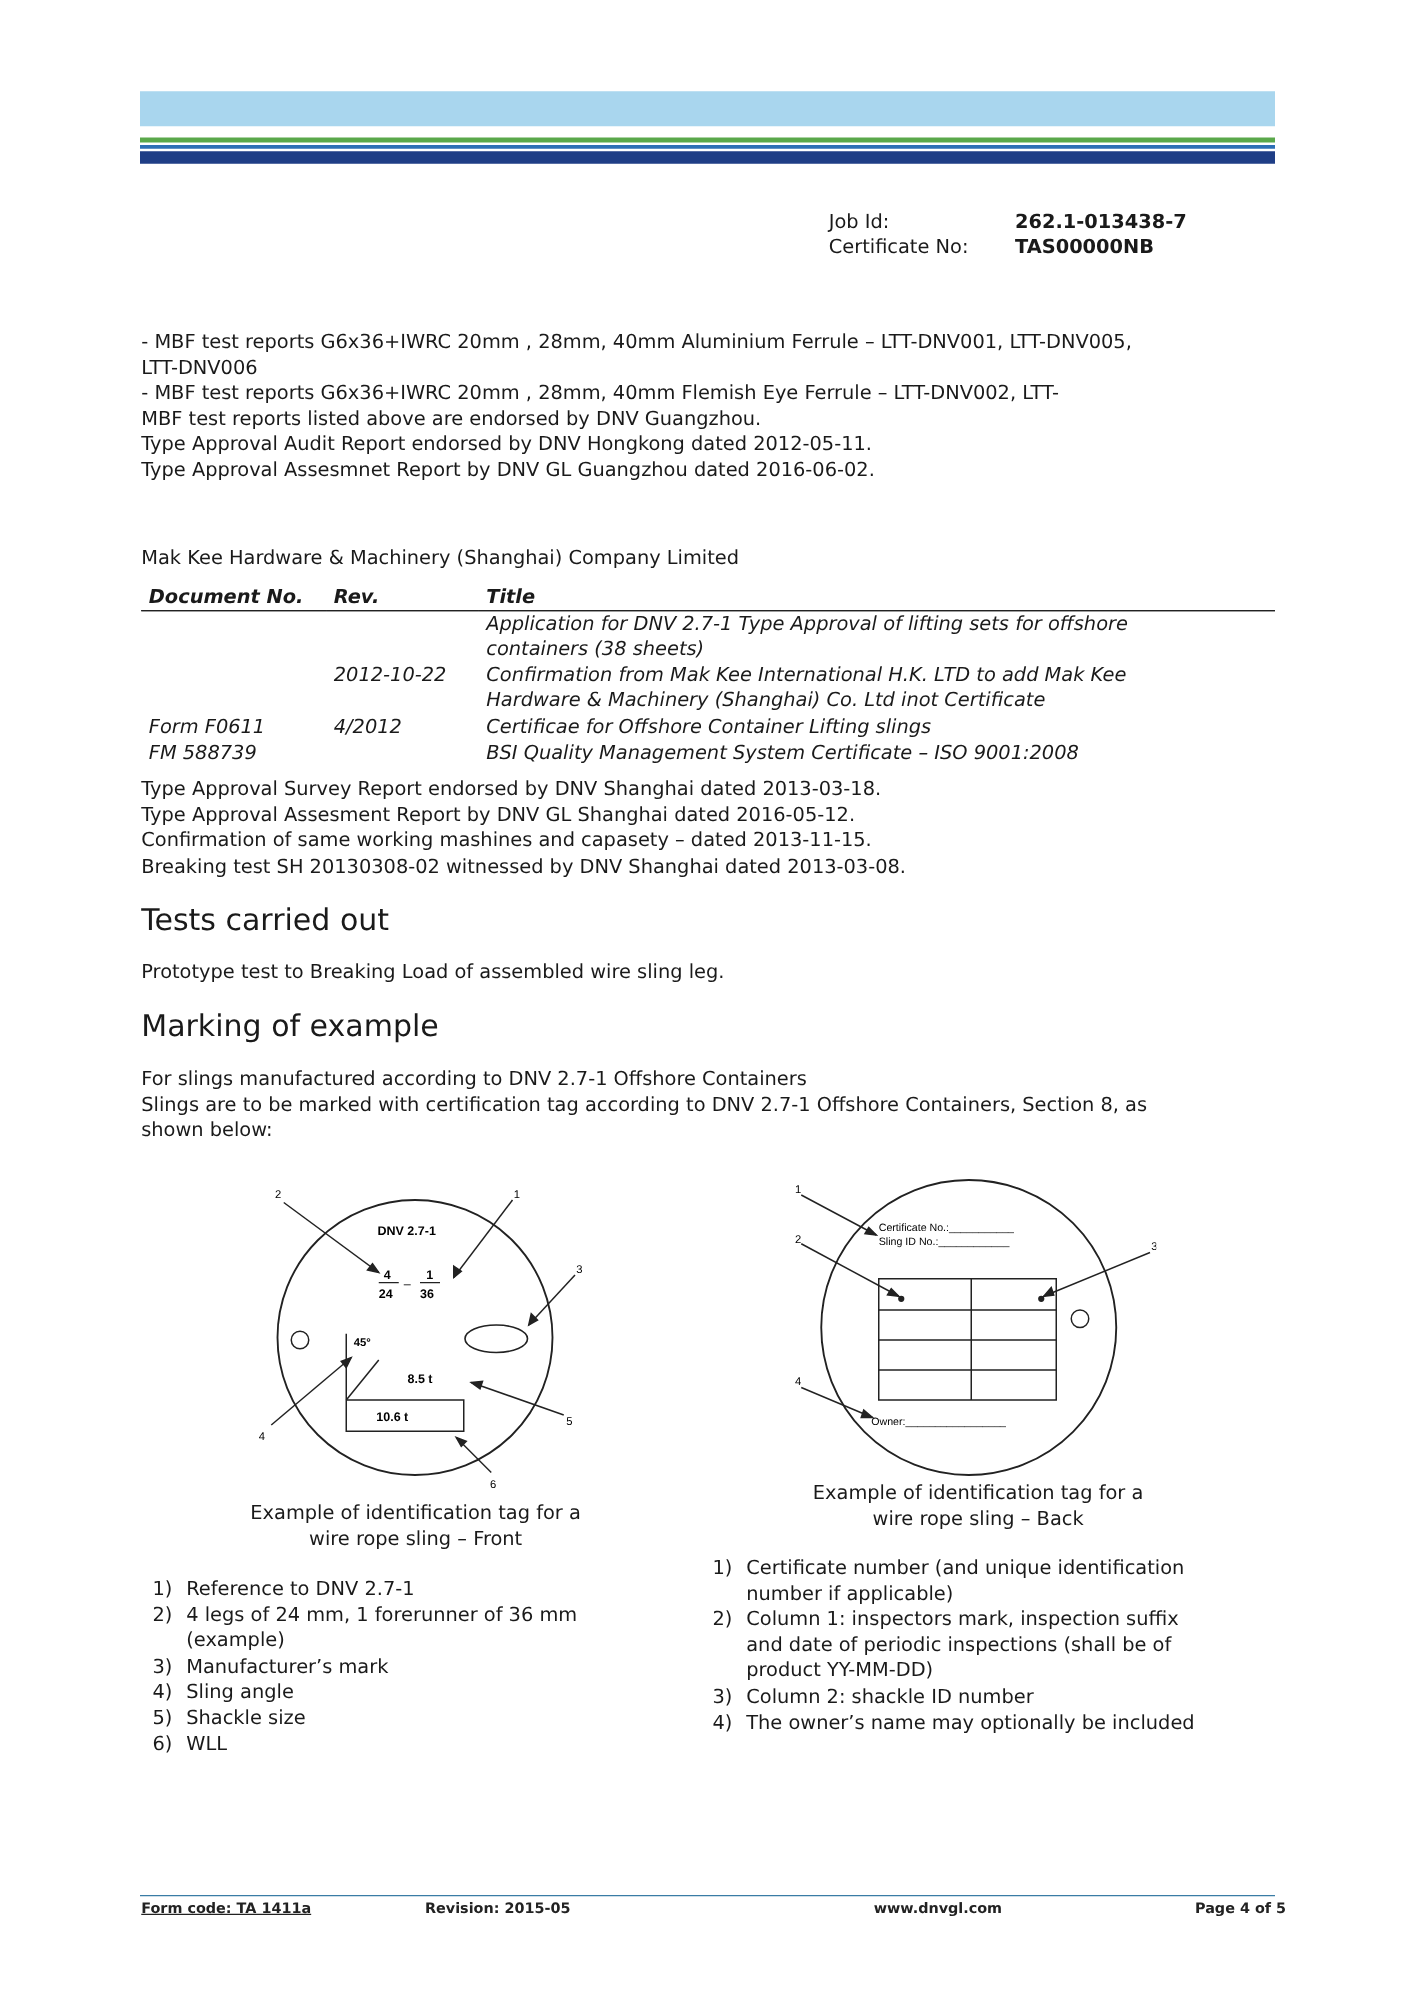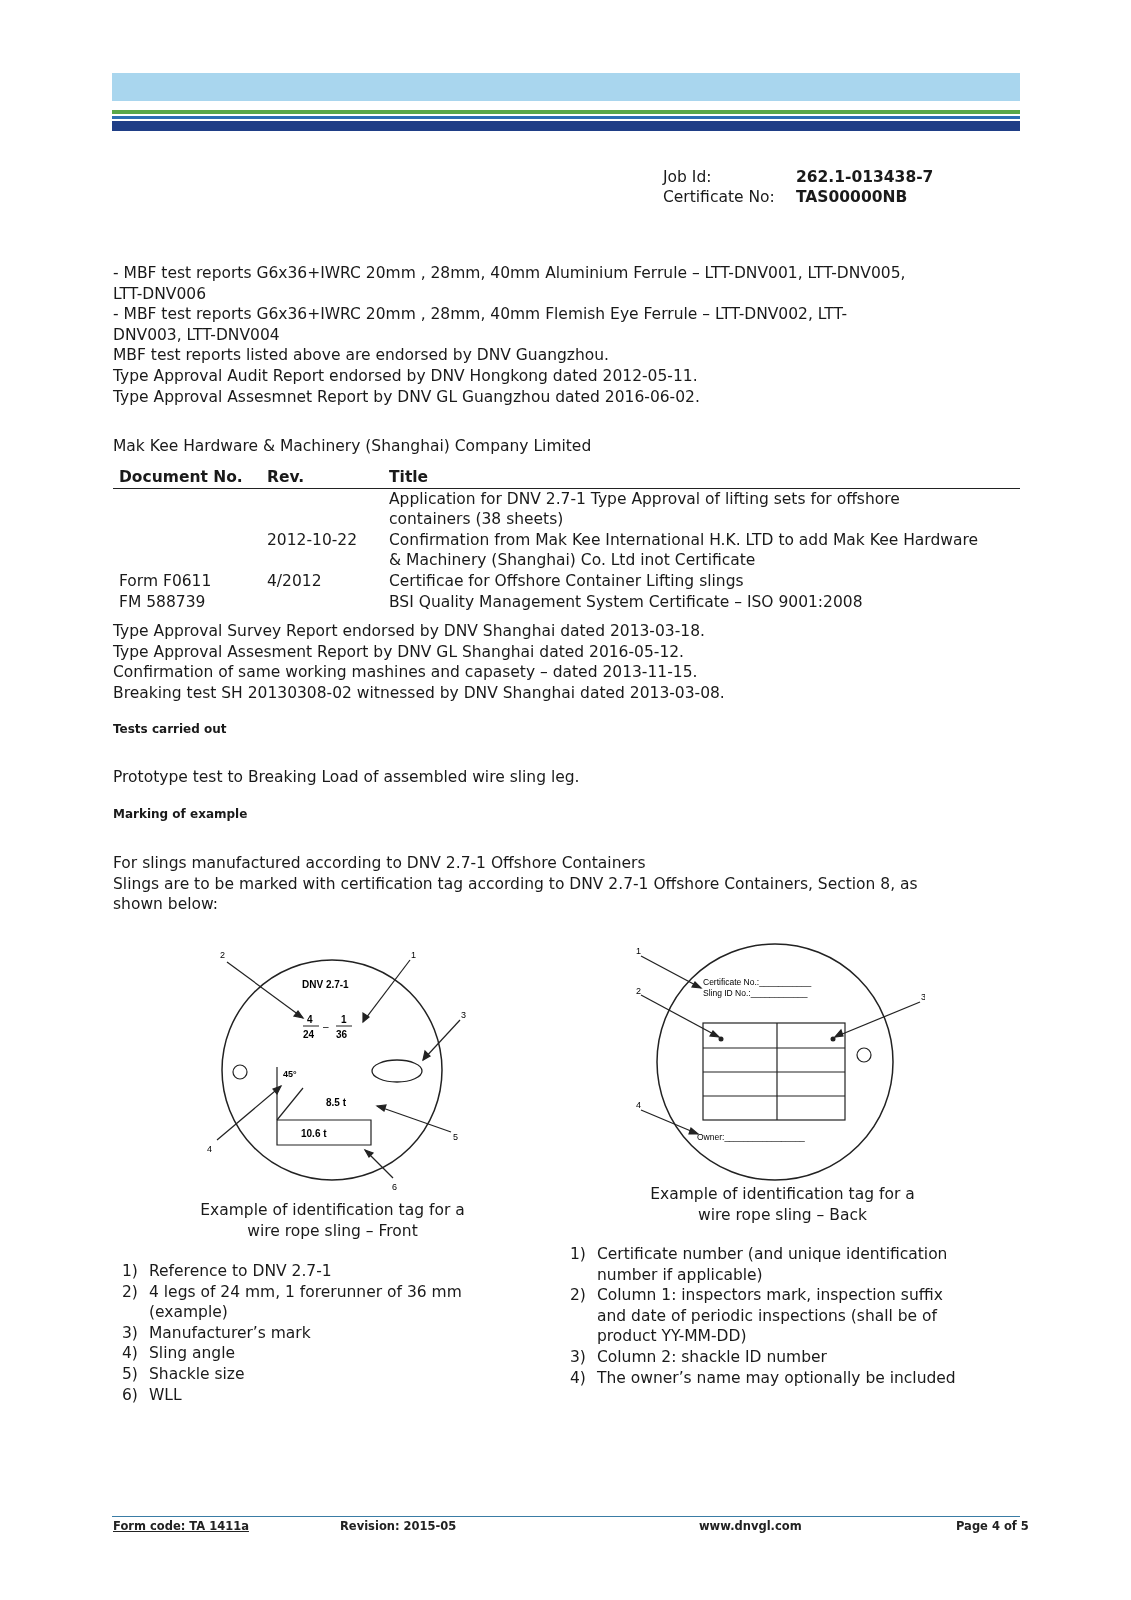--- a/index.html
+++ b/index.html
@@ -4,33 +4,33 @@
 <style>
   html, body { margin:0; padding:0; background:#ffffff; }
   body { width:1131px; height:1600px; position:relative; overflow:hidden;
          font-family:"DejaVu Sans", sans-serif; color:#1a1a1a; }
   .band-light { position:absolute; left:112px; top:73px; width:908px; height:28px; background:#a9d6ee; }
   .band-green { position:absolute; left:112px; top:110px; width:908px; height:4px; background:#5aa84a; }
   .band-blue1 { position:absolute; left:112px; top:116px; width:908px; height:3px; background:#2d6fb5; }
   .band-navy  { position:absolute; left:112px; top:121px; width:908px; height:10px; background:#1f3e86; }
 
   .jobinfo { position:absolute; left:663px; top:167px; font-size:15.5px; line-height:20px; }
-  .jobinfo .row { display:flex; }
+  .jobinfo .row { display:flex;gap:16px; }
   .jobinfo .lbl { width:133px; }
   .jobinfo .val { font-weight:bold; }
 
   .txt { position:absolute; left:113px; font-size:15.5px; line-height:20.6px; white-space:nowrap; }
   .txt p { margin:0; }
 
-  .doc-table { position:absolute; left:113px; top:467px; width:907px; font-size:15.5px; line-height:20.6px; border-collapse:collapse; }
+  .doc-table { position:absolute; left:113px; top:467px; width:907px; font-size:15.5px; line-height:20.6px; border-collapse:collapse;font-style:italic; }
   .doc-table th { text-align:left; font-weight:bold; padding:0 0 0 6px; border-bottom:1.2px solid #222; }
   .doc-table td { vertical-align:top; padding:0 0 0 6px; }
   .doc-table col.c1 { width:148px; } .doc-table col.c2 { width:122px; }
 
-  h2 { position:absolute; left:113px; margin:0; font-size:12px; font-weight:bold; }
+  h2 { position:absolute; left:113px; margin:0; font-size:24px; font-weight:normal; }
   .sub-bold { font-weight:normal; }
 
   .figure { position:absolute; }
   .caption { position:absolute; font-size:15.5px; line-height:20.6px; text-align:center; white-space:nowrap; }
 
   ol.list { position:absolute; margin:0; padding:0; list-style:none; font-size:15.5px; line-height:20.6px; }
   ol.list li { display:flex; }
   ol.list li .num { width:27px; flex:none; }
 
   .footer-line { position:absolute; left:112px; top:1516px; width:908px; height:1px; background:#3a7ca5; }
@@ -52,21 +52,20 @@
   <div class="row">
       <span class="lbl">Certificate No:</span>
       <span class="val">TAS00000NB</span>
     </div>
 </div>
 
 <div class="txt" style="top:263px;">
   <p>- MBF test reports G6x36+IWRC 20mm , 28mm, 40mm  Aluminium  Ferrule – LTT-DNV001, LTT-DNV005,</p>
   <p>LTT-DNV006</p>
   <p>- MBF test reports G6x36+IWRC 20mm , 28mm, 40mm  Flemish Eye  Ferrule – LTT-DNV002, LTT-</p>
-  <p>DNV003, LTT-DNV004</p>
   <p>MBF test reports listed above are endorsed by DNV Guangzhou.</p>
   <p>Type Approval Audit Report endorsed by DNV Hongkong dated 2012-05-11.</p>
   <p>Type Approval Assesmnet Report by DNV GL Guangzhou dated 2016-06-02.</p>
 </div>
 
 <div class="txt" style="top:436px;">Mak Kee Hardware &amp; Machinery (Shanghai) Company Limited</div>
 
 <table class="doc-table">
   <colgroup>
       <col class="c1">

